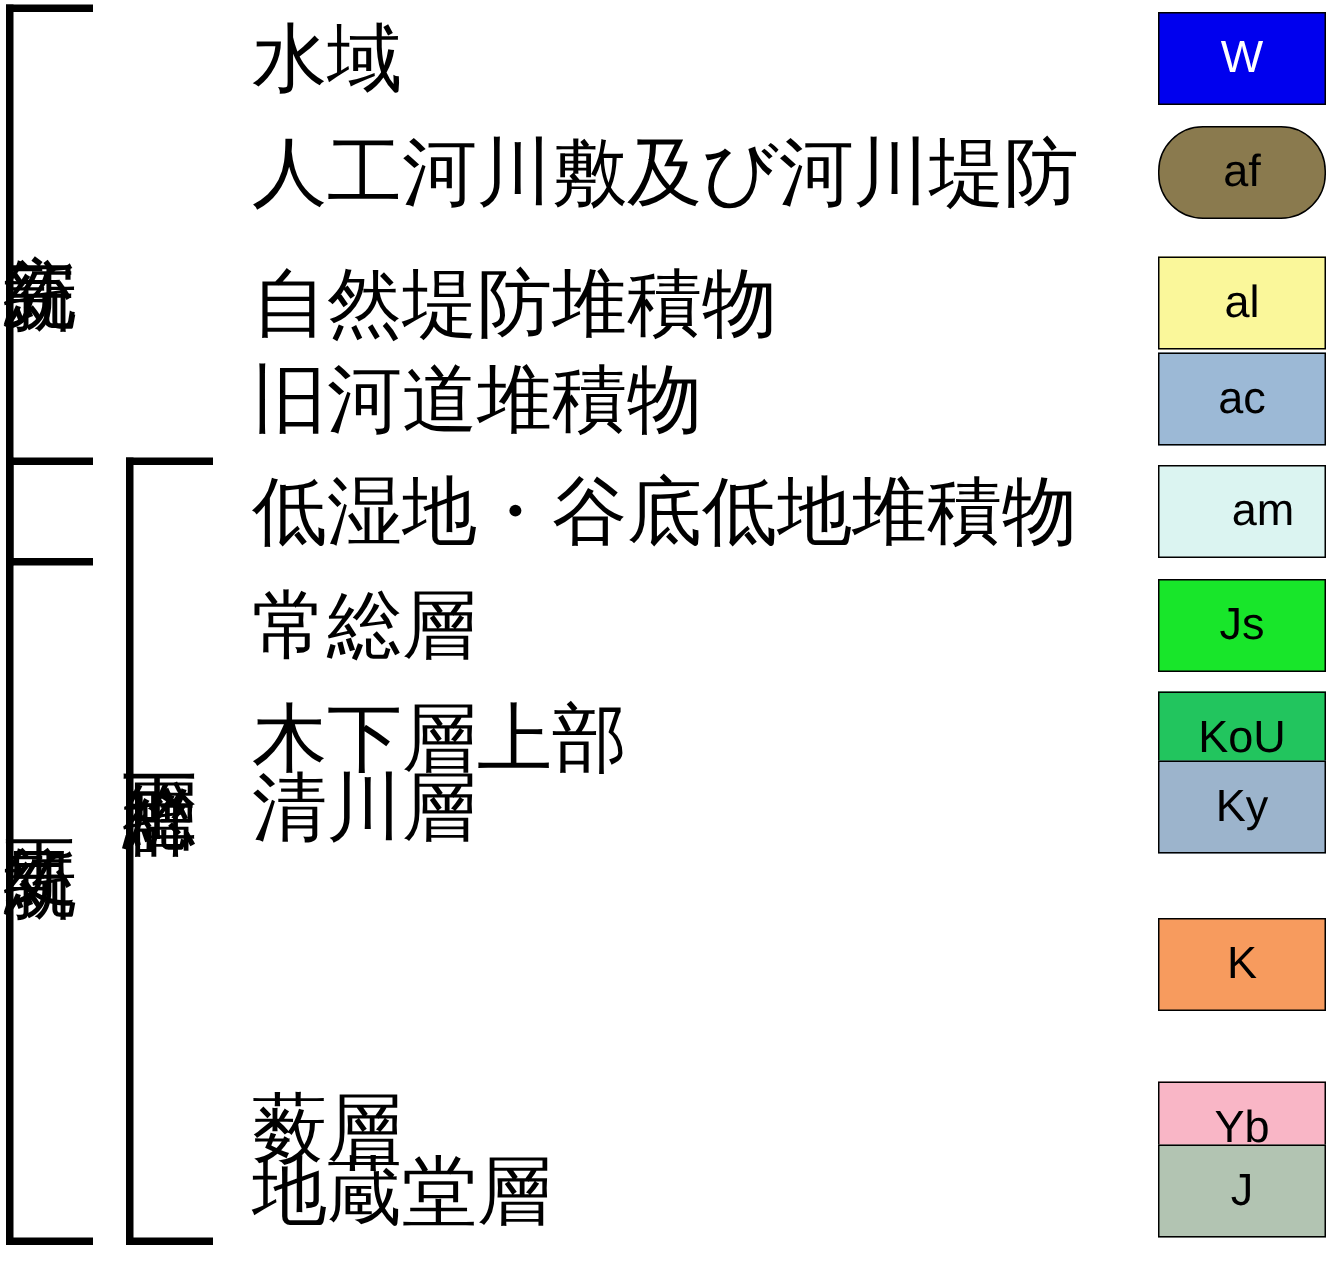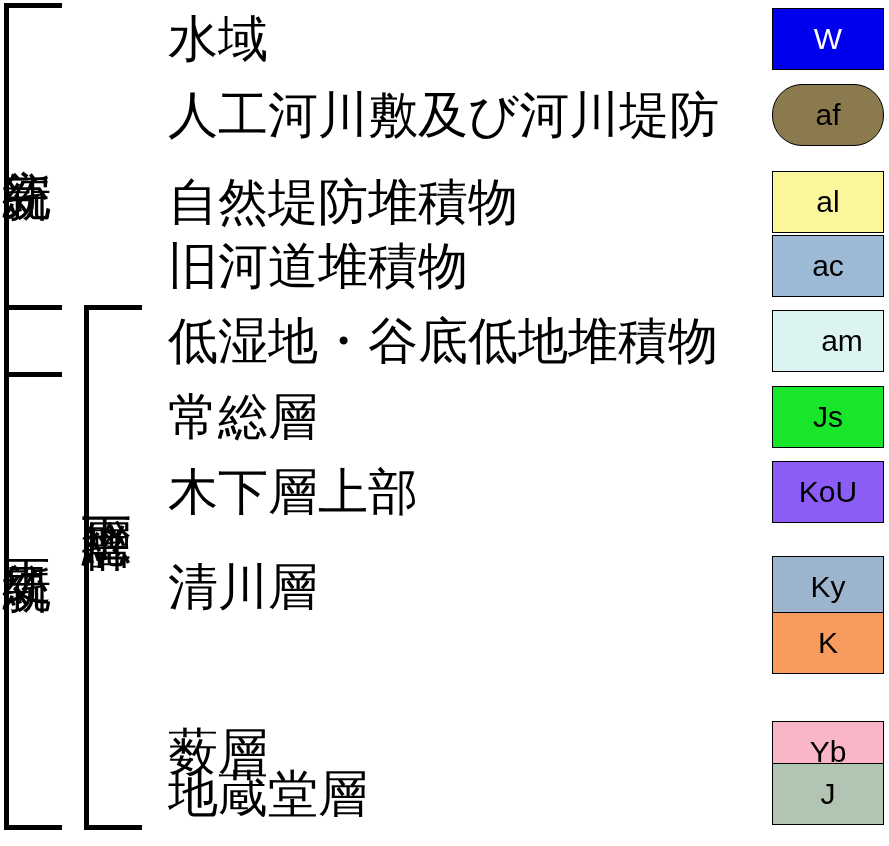--- a/index.html
+++ b/index.html
@@ -116,25 +116,25 @@
         </div>
       </div>
       <div class="row" style="top: 379.5px; padding-left: 31px;">
         <div class="row-label indent">常総層</div>
         <div class="swatch" style="background: rgb(24, 230, 42); color: rgb(0, 0, 0);">
           <span>Js</span>
         </div>
       </div>
       <div class="row" style="top: 455px;">
         <div class="row-label indent">木下層上部</div>
-        <div class="swatch" style="background: #8b5cf6; color: rgb(0, 0, 0);">
+        <div class="swatch" style="background: #22c55e; color: rgb(0, 0, 0);">
           <span>KoU</span>
         </div>
       </div>
-      <div class="row" style="top: 550px;">
+      <div class="row" style="top: 501px;">
         <div class="row-label indent">清川層</div>
         <div class="swatch" style="background: rgb(156, 180, 204); color: rgb(0, 0, 0);">
           <span>Ky</span>
         </div>
       </div>
       <div class="row" style="top: 606px;">
         <div class="swatch" style="background: rgb(247, 155, 94); color: rgb(0, 0, 0);">
           <span>K</span>
         </div>
       </div>

